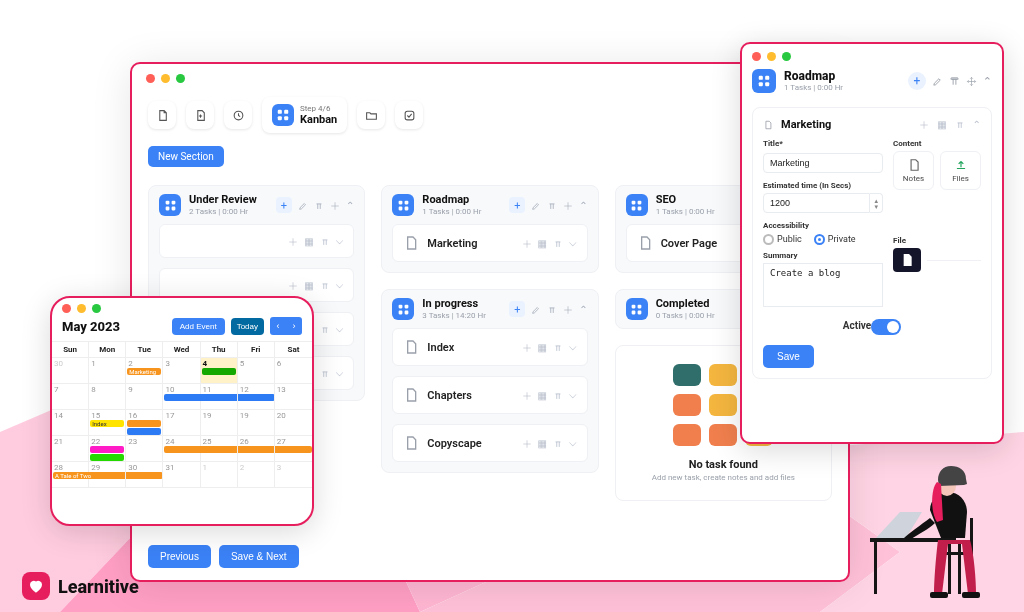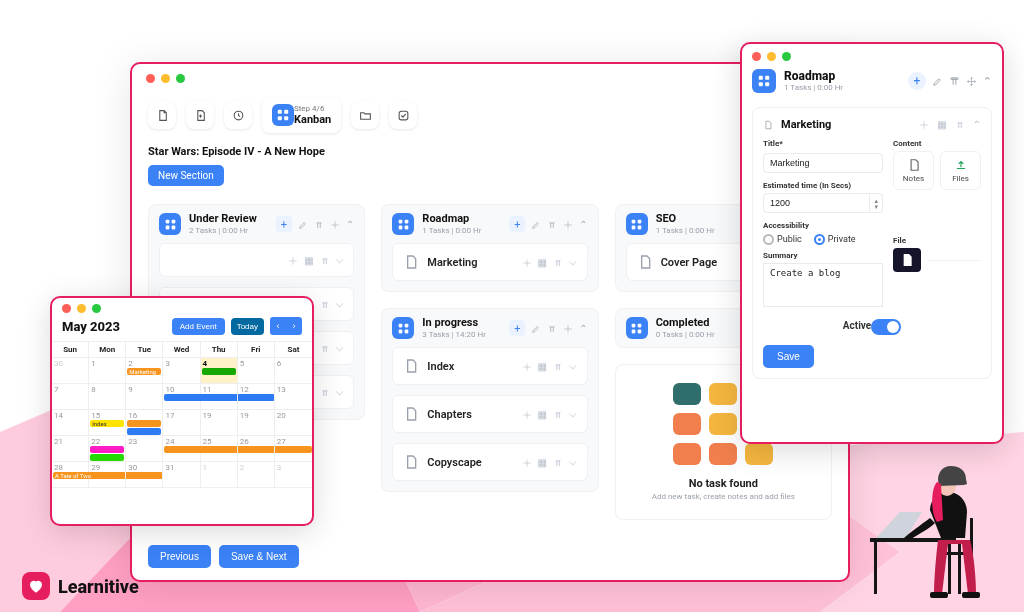--- a/index.html
+++ b/index.html
@@ -11,21 +11,21 @@
   
   .window.main { position: absolute; left: 130px; top: 62px; width: 720px; height: 520px; background: #fff; border: 2px solid #e61e5e; border-radius: 10px; box-shadow: 0 4px 40px rgba(0,0,0,.10); overflow: hidden;}
   .traffic { display:flex; gap:6px; padding:10px 14px 2px;}
   .traffic span{width:9px;height:9px;border-radius:50%;}
   .traffic .r{background:#ff5f57}
   .traffic .y{background:#febc2e}
   .traffic .g{background:#28c840}
 
   .toolbar { display:flex; align-items:center; gap:10px; padding:12px 16px;}
   .tool-btn{width:28px;height:28px;border-radius:8px;background:#fff;box-shadow:0 1px 3px rgba(0,0,0,.10);display:flex;align-items:center;justify-content:center;color:#555;font-size:13px;}
-  .tool-step{display:flex;align-items:center;height:36px;padding:0 10px;border-radius:8px;background:#fff;box-shadow:0 1px 3px rgba(0,0,0,.10);}
+  .tool-step{display:flex;align-items:center;gap:6px;height:36px;padding:0 10px;border-radius:8px;background:#fff;box-shadow:0 1px 3px rgba(0,0,0,.10);}
   .tool-step .icn{width:22px;height:22px;border-radius:6px;background:#3b82f6;display:flex;align-items:center;justify-content:center;}
   .tool-step .icn svg{width:14px;height:14px;fill:#fff}
   .tool-step small{font-size:8px;color:#777;display:block;line-height:1;}
   .tool-step strong{font-size:11px;color:#111;display:block;}
 
   .project-title{padding:0 16px 6px;font-size:11px;font-weight:700;color:#111;}
   .new-section-btn{margin:0 16px;display:inline-block;padding:5px 10px;background:#3b82f6;color:#fff;font-size:10px;border-radius:5px;}
   .board{display:flex;gap:16px;padding:18px 16px 40px; height:calc(100% - 170px); overflow:hidden;}
   .col{flex:1; display:flex; flex-direction:column; gap:16px;}
   .kcard{background:#f8f9fb;border:1px solid #eef0f4;border-radius:8px;}
@@ -46,21 +46,21 @@
   .palette{display:grid;grid-template-columns:repeat(3,28px);grid-auto-rows:22px;gap:8px;justify-content:center;margin-bottom:12px;}
   .palette span{border-radius:6px;}
   .no-tasks-title{font-size:11px;font-weight:700;color:#222;}
   .no-tasks-sub{font-size:8px;color:#9aa0aa;margin-top:2px;}
 
   
   .footer-btns{position:absolute;left:16px;bottom:12px;display:flex;gap:8px;}
   .footer-btns button{border:none;background:#3b82f6;color:#fff;font-size:10px;padding:6px 12px;border-radius:5px;}
 
   
-  .window.cal{position:absolute;left:50px;top:296px;width:264px;height:230px;border:2px solid #e61e5e;border-radius:10px;background:#fff;box-shadow:0 6px 30px rgba(0,0,0,.15);overflow:hidden;}
+  .window.cal{position:absolute;left:50px;top:296px;width:264px;height:230px;border:2px solid #e61e5e;border-radius:20px;background:#fff;box-shadow:0 6px 30px rgba(0,0,0,.15);overflow:hidden;}
   .cal .traffic{padding:6px 10px 0;}
   .cal-head{display:flex;align-items:center;gap:6px;padding:4px 10px 6px;}
   .cal-head h3{font-size:13px;font-weight:800;color:#111;}
   .cal-head .spacer{flex:1;}
   .cal-head .btn-ev{background:#3b82f6;color:#fff;font-size:8px;border:none;padding:4px 8px;border-radius:4px;}
   .cal-head .btn-td{background:#0369a1;color:#fff;font-size:8px;border:none;padding:4px 6px;border-radius:4px;}
   .cal-head .nav{display:flex;}
   .cal-head .nav button{background:#3b82f6;color:#fff;border:none;width:16px;height:18px;font-size:9px;}
   .cal-head .nav button:first-child{border-radius:3px 0 0 3px}
   .cal-head .nav button:last-child{border-radius:0 3px 3px 0}
@@ -173,21 +173,20 @@
         </svg>
       </div>
     <div class="tool-btn">
         <svg class="ic" viewBox="0 0 24 24">
           <rect x="4" y="4" width="16" height="16" rx="4" fill="none" stroke="currentColor" stroke-width="2"></rect>
           <path d="M8 12l3 3 5-6" fill="none" stroke="currentColor" stroke-width="2"></path>
         </svg>
       </div>
   </div>
 
-  <div class="project-title">Star Wars: Episode IV - A New Hope</div>
   <div class="new-section-btn">New Section</div>
 
   <div class="board" id="board">
       <div class="col">
         <div class="kcard">
           <div class="khead">
     <span class="kicn">
               <svg viewBox="0 0 24 24">
                 <rect x="3" y="3" width="7" height="7" rx="2"></rect>
                 <rect x="14" y="3" width="7" height="7" rx="2"></rect>

